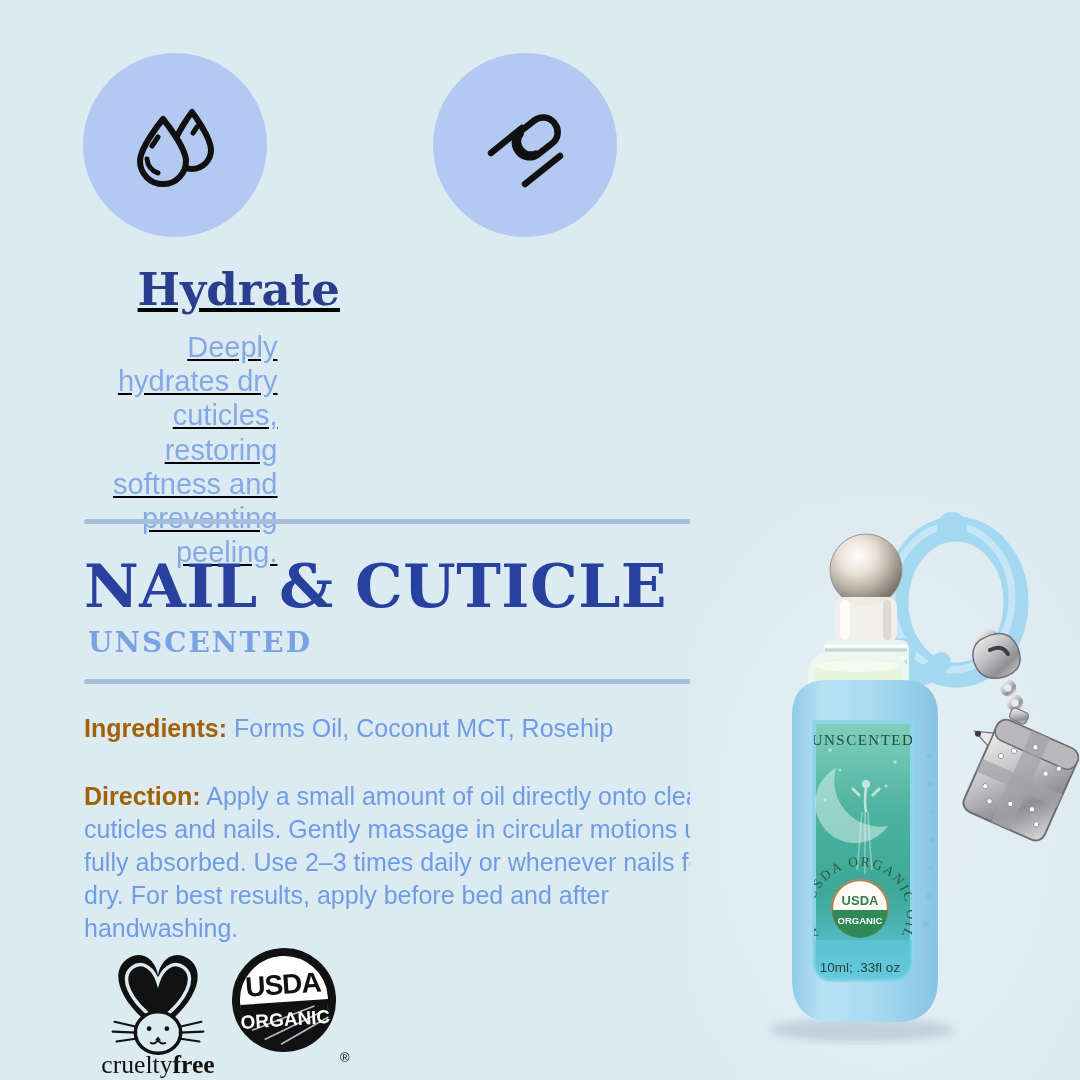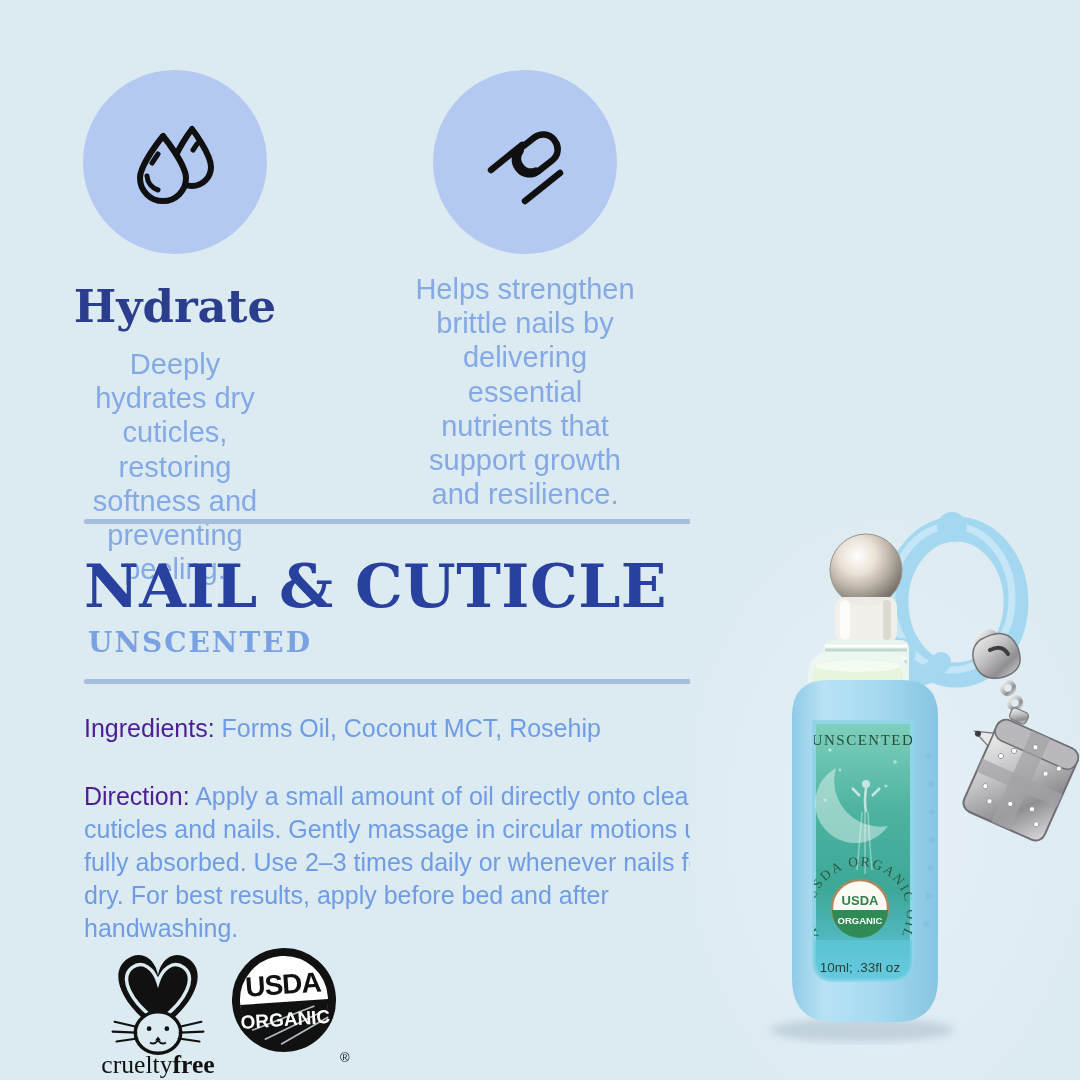--- a/index.html
+++ b/index.html
@@ -2,21 +2,21 @@
 <html><head>
 <meta charset="utf-8">
 <style>
   html,body{margin:0;padding:0;}
   .canvas{
     position:relative;width:1080px;height:1080px;overflow:hidden;
     background:#dcebf1;
     font-family:"Liberation Sans",sans-serif;
   }
   
-  .feature{position:absolute;top:17px;width:330px;text-align:center;}
+  .feature{position:absolute;top:0;width:330px;text-align:right;text-decoration:underline;}
   .feature.c1{left:10px;}
   .feature.c2{left:360px;}
   .feature.c3{left:710px;}
   .feature-circle{
     width:184px;height:184px;border-radius:50%;
     background:#b3c9f1;margin:53px auto 0;
     display:flex;align-items:center;justify-content:center;
   }
   .feature-circle svg{width:100px;height:100px;}
   .feature-title{
@@ -49,21 +49,21 @@
     font-size:28px;letter-spacing:2px;line-height:1;
   }
   .ingredients-line{
     position:absolute;left:84px;top:714px;
     font-size:25px;color:#6f9ce4;
   }
   .direction-block{
     position:absolute;left:84px;top:780px;width:648px;
     font-size:25px;line-height:1.32;color:#6f9ce4;
   }
-  .lbl{font-weight:normal;color:#4c1d95;text-align:center;}
+  .lbl{font-weight:bold;color:#a16207;text-align:center;}
   
   .badge-bunny{position:absolute;left:88px;top:928px;width:140px;height:150px;}
   .badge-usda{position:absolute;left:228px;top:944px;width:122px;height:122px;}
   
   .product-photo{position:absolute;left:690px;top:500px;width:390px;height:580px;}
   .serif{font-family:"Liberation Serif",serif;}
 </style>
 </head>
 <body>
 
@@ -91,21 +91,20 @@
         <g fill="none" stroke="#101010" stroke-width="6.5" stroke-linecap="round" stroke-linejoin="round">
           <path d="M16,58 L47,33"></path>
           <g transform="rotate(-38 61 42)">
             <rect x="38" y="28" width="46" height="29" rx="14" fill="#b3c9f1"></rect>
             <path d="M51,30.5 a12.5,12.5 0 0 0 0,24" stroke-width="5.5"></path>
           </g>
           <path d="M85,61 L50,89"></path>
         </g>
       </svg>
     </div>
-    <div class="feature-desc">Helps strengthen brittle nails by delivering essential nutrients that support growth and resilience.</div>
   </div>
 
 
   <div class="divider d1"></div>
   <div class="divider d2"></div>
 
   <div class="product-title" style="color: rgb(40, 64, 158);">NAIL &amp; CUTICLE OIL</div>
   <div class="product-variant" style="color: rgb(122, 162, 226);">UNSCENTED</div>
 
   <div class="ingredients-line">

